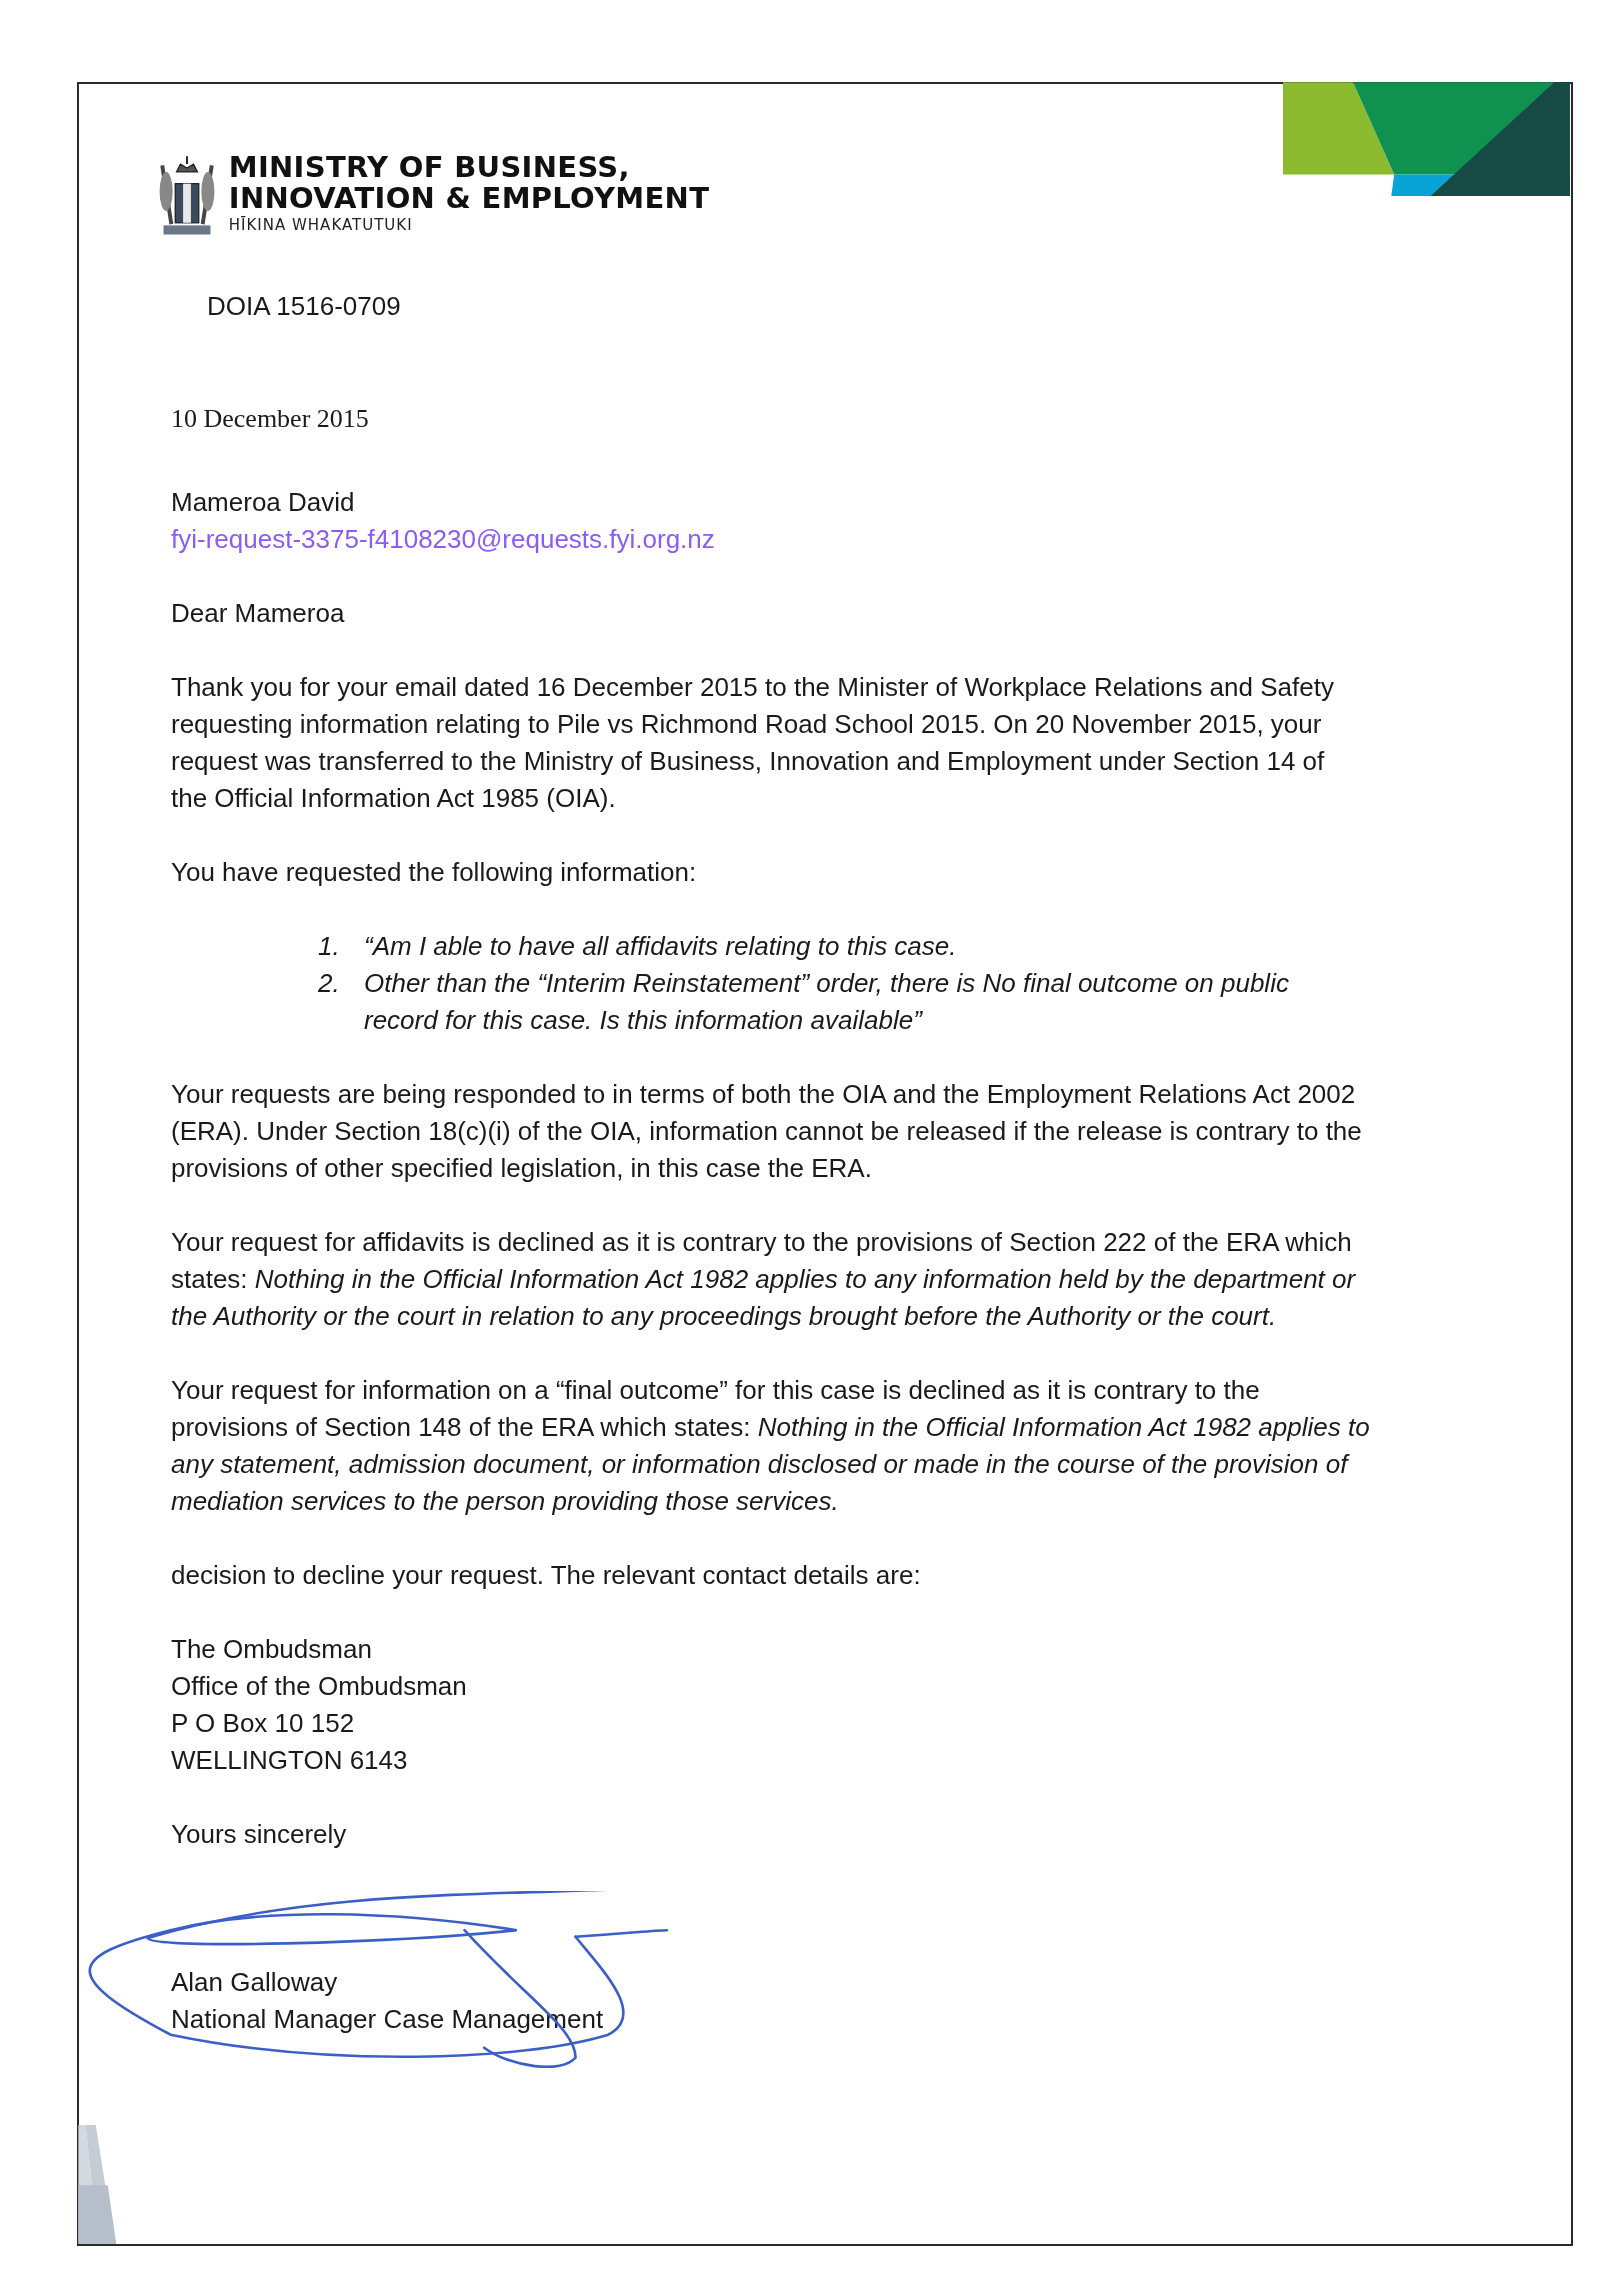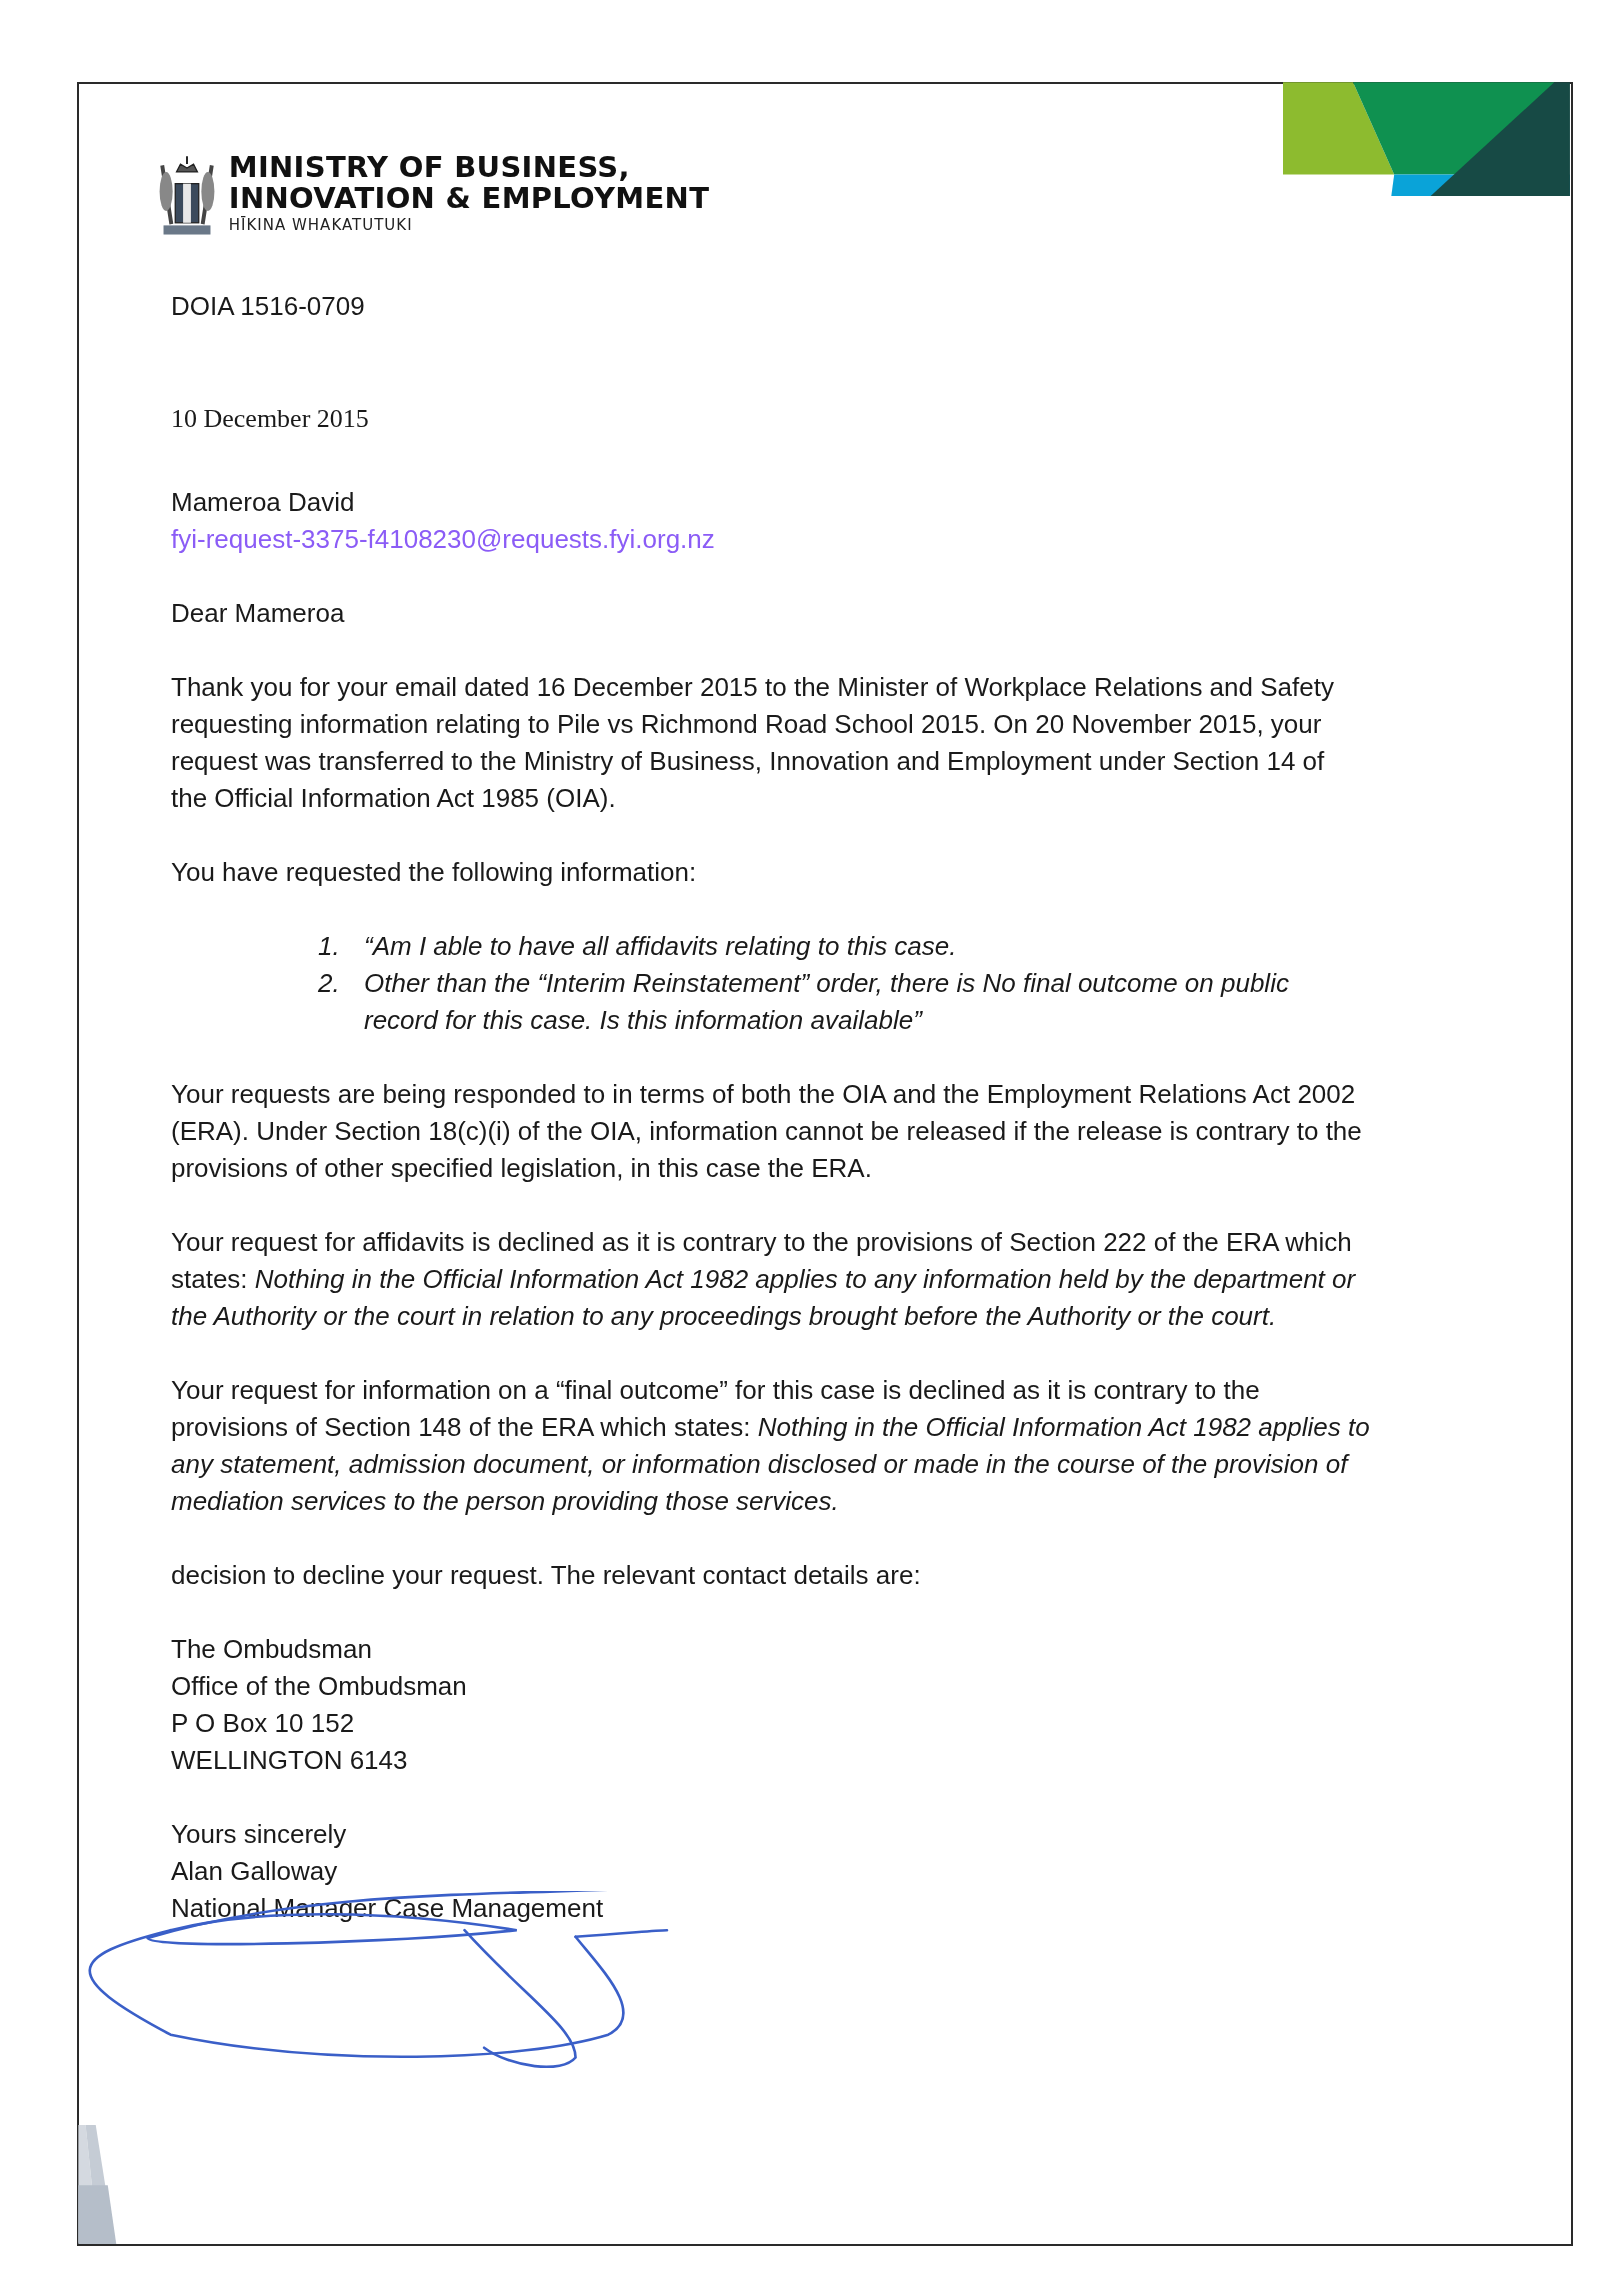--- a/index.html
+++ b/index.html
@@ -12,32 +12,32 @@
   .logo { position: absolute; left: 157px; top: 152px; display: flex; align-items: flex-start; }
   .emblem { width: 60px; height: 92px; margin-right: 11.8px; }
   .logo-text { display: flex; flex-direction: column; }
   .logo-l1, .logo-l2 { font-family: "DejaVu Sans", sans-serif; font-weight: bold; font-size: 29px;
            line-height: 31px; letter-spacing: 0.3px; color: #111; }
   .logo-l3 { font-family: "DejaVu Sans", sans-serif; font-size: 15px; line-height: 23.6px; letter-spacing: 1px; color: #222; }
   .content { position: absolute; left: 171px; top: 288px; width: 1283px;
              font-size: 26px; line-height: 37px; }
   .line { white-space: nowrap; }
   p { margin: 0; }
-  .ref { margin-bottom: 75px; }
+  .ref { margin-bottom: 75px; margin-left: 36px; }
   .date { margin-bottom: 47px; font-family: Liberation Serif, serif; }
   .recipient { margin-bottom: 37px; }
   .email { color: #8b5cf6; }
   .salutation { margin-bottom: 37px; }
   .para { margin-bottom: 37px; }
   .list { margin: 37px 0 37px 0; padding-left: 147px; }
   .list-item { display: flex; font-style: italic; }
   .list-num { width: 46px; flex: none; font-style: italic; }
   .it { font-style: italic; }
   .address { margin-bottom: 37px; }
-  .closing { }
+  .closing { margin-bottom: 111px; }
   .signature { position: absolute; left: 82px; top: 1891px; width: 654px; height: 209px; }
 </style>
 </head>
 <body>
 
 <div class="frame"></div>
 
 <svg class="corner-tr" viewBox="1961 0 520 300">
   <polygon points="1907,126 2068,126 2131,267 1860,267" fill="#8dbb2f"></polygon>
   <polygon points="2068,126 2376,126 2330,267 2131,267" fill="#0f9150"></polygon>

